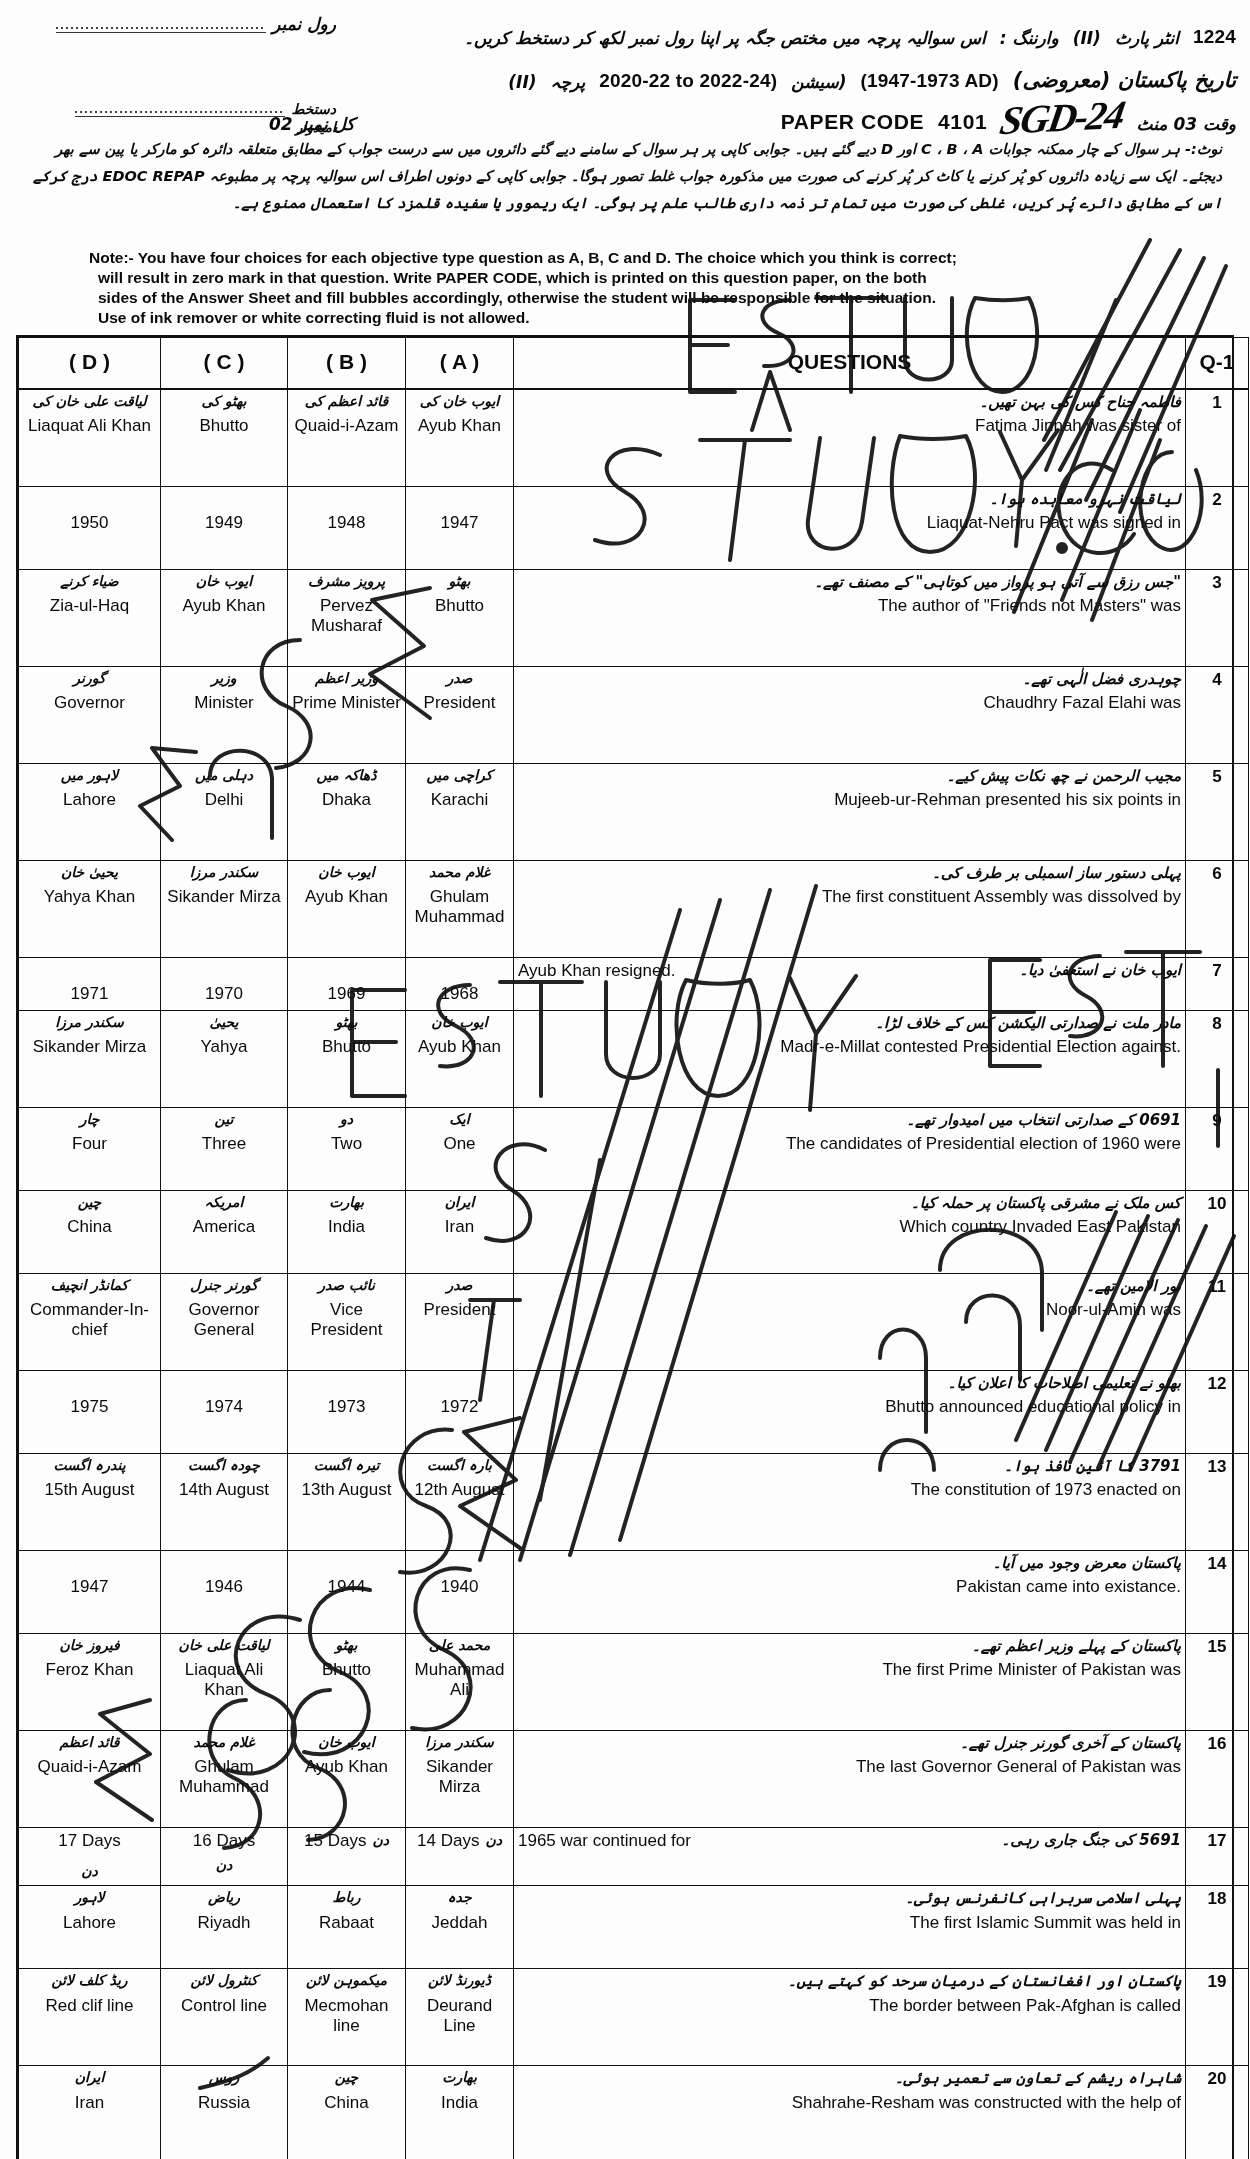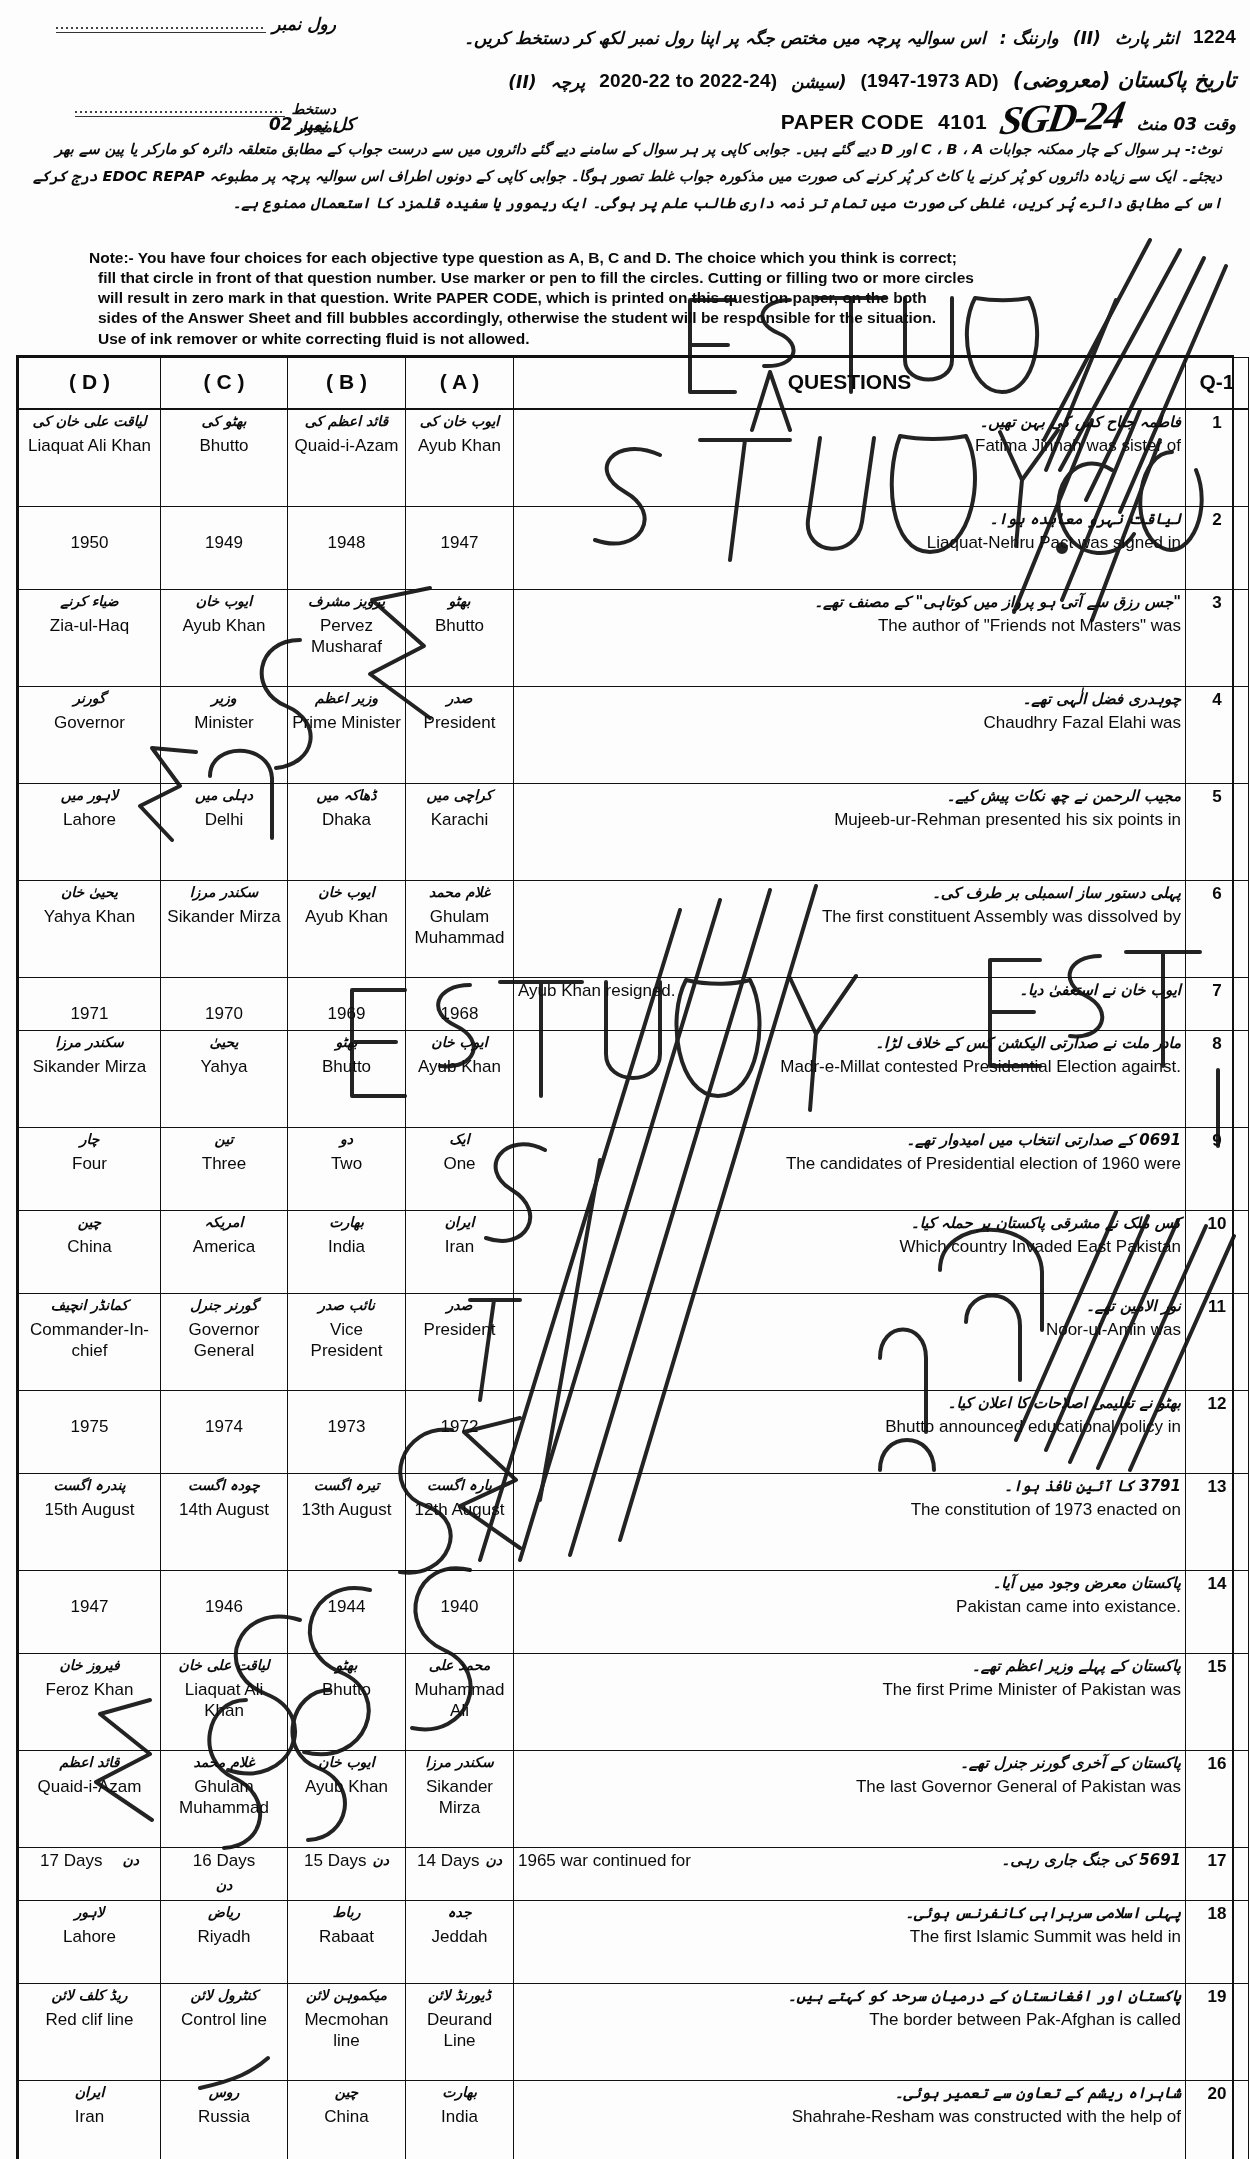--- a/index.html
+++ b/index.html
@@ -258,21 +258,20 @@
       <span class="papercode">4101</span>
       <span class="sgd">SGD-24</span>
       <span class="u-mid">وقت 30 منٹ</span>
     </div>
 
     <div class="note-urdu u-sm" style="font-size:14.5px;line-height:1.85;">نوٹ:- ہر سوال کے چار ممکنہ جوابات A ، B ، C اور D دیے گئے ہیں۔ جوابی کاپی پر ہر سوال کے سامنے دیے گئے دائروں میں سے درست جواب کے مطابق متعلقہ دائرہ کو مارکر یا پین سے بھر دیجئے۔ ایک سے زیادہ دائروں کو پُر کرنے یا کاٹ کر پُر کرنے کی صورت میں مذکورہ جواب غلط تصور ہوگا۔ جوابی کاپی کے دونوں اطراف اس سوالیہ پرچہ پر مطبوعہ PAPER CODE درج کرکے اس کے مطابق دائرے پُر کریں، غلطی کی صورت میں تمام تر ذمہ داری طالب علم پر ہوگی۔ ایک ریموور یا سفیدہ قلمزد کا استعمال ممنوع ہے۔</div>
   </div>
 
   <div class="note-en">
     <p><span class="lbl">Note:-</span> <span>You have four choices for each objective type question as A, B, C and D.  The choice which you think is correct;</span></p>
-    <p class="ind">fill that circle in front of that question number.  Use marker or pen to fill the circles. Cutting or filling two or more circles</p>
     <p class="ind">will result in zero mark in that question.   Write PAPER CODE, which is printed on this question paper, on the   both</p>
     <p class="ind">sides of  the  Answer  Sheet and fill bubbles accordingly,  otherwise  the student  will be responsible for  the situation.</p>
     <p class="ind">Use  of ink remover or white correcting  fluid is not allowed.</p>
   </div>
 
   <div class="tbl-wrap">
     <table class="q">
       <thead>
         <tr class="thead">
           <th class="c-opt">( D )</th>
@@ -649,21 +648,21 @@
               <span class="opt-en">Sikander Mirza</span>
             </td>
             <td class="qcell">
               <span class="q-ur">پاکستان کے آخری گورنر جنرل تھے۔</span>
               <span class="q-en">The last Governor General of Pakistan was</span>
             </td>
             <td class="num">16</td>
           </tr>
           <tr class="r-short">
             <td class="opt">
-              <div style="display: flex; justify-content: center; align-items: center; gap: 20px;">
+              <div style="display: flex; justify-content: center; align-items: center; gap: 12px; flex-direction: column;">
                 <span class="opt-en" style="display: inline;">17 Days</span>
                 <span class="opt-ur" style="margin: 0px; display: inline;">دن</span>
               </div>
             </td>
             <td class="opt">
               <div style="display: flex; justify-content: center; align-items: center; gap: 6px; flex-direction: column;">
                 <span class="opt-en" style="display: inline;">16 Days</span>
                 <span class="opt-ur" style="margin: 0px; display: inline;">دن</span>
               </div>
             </td>

